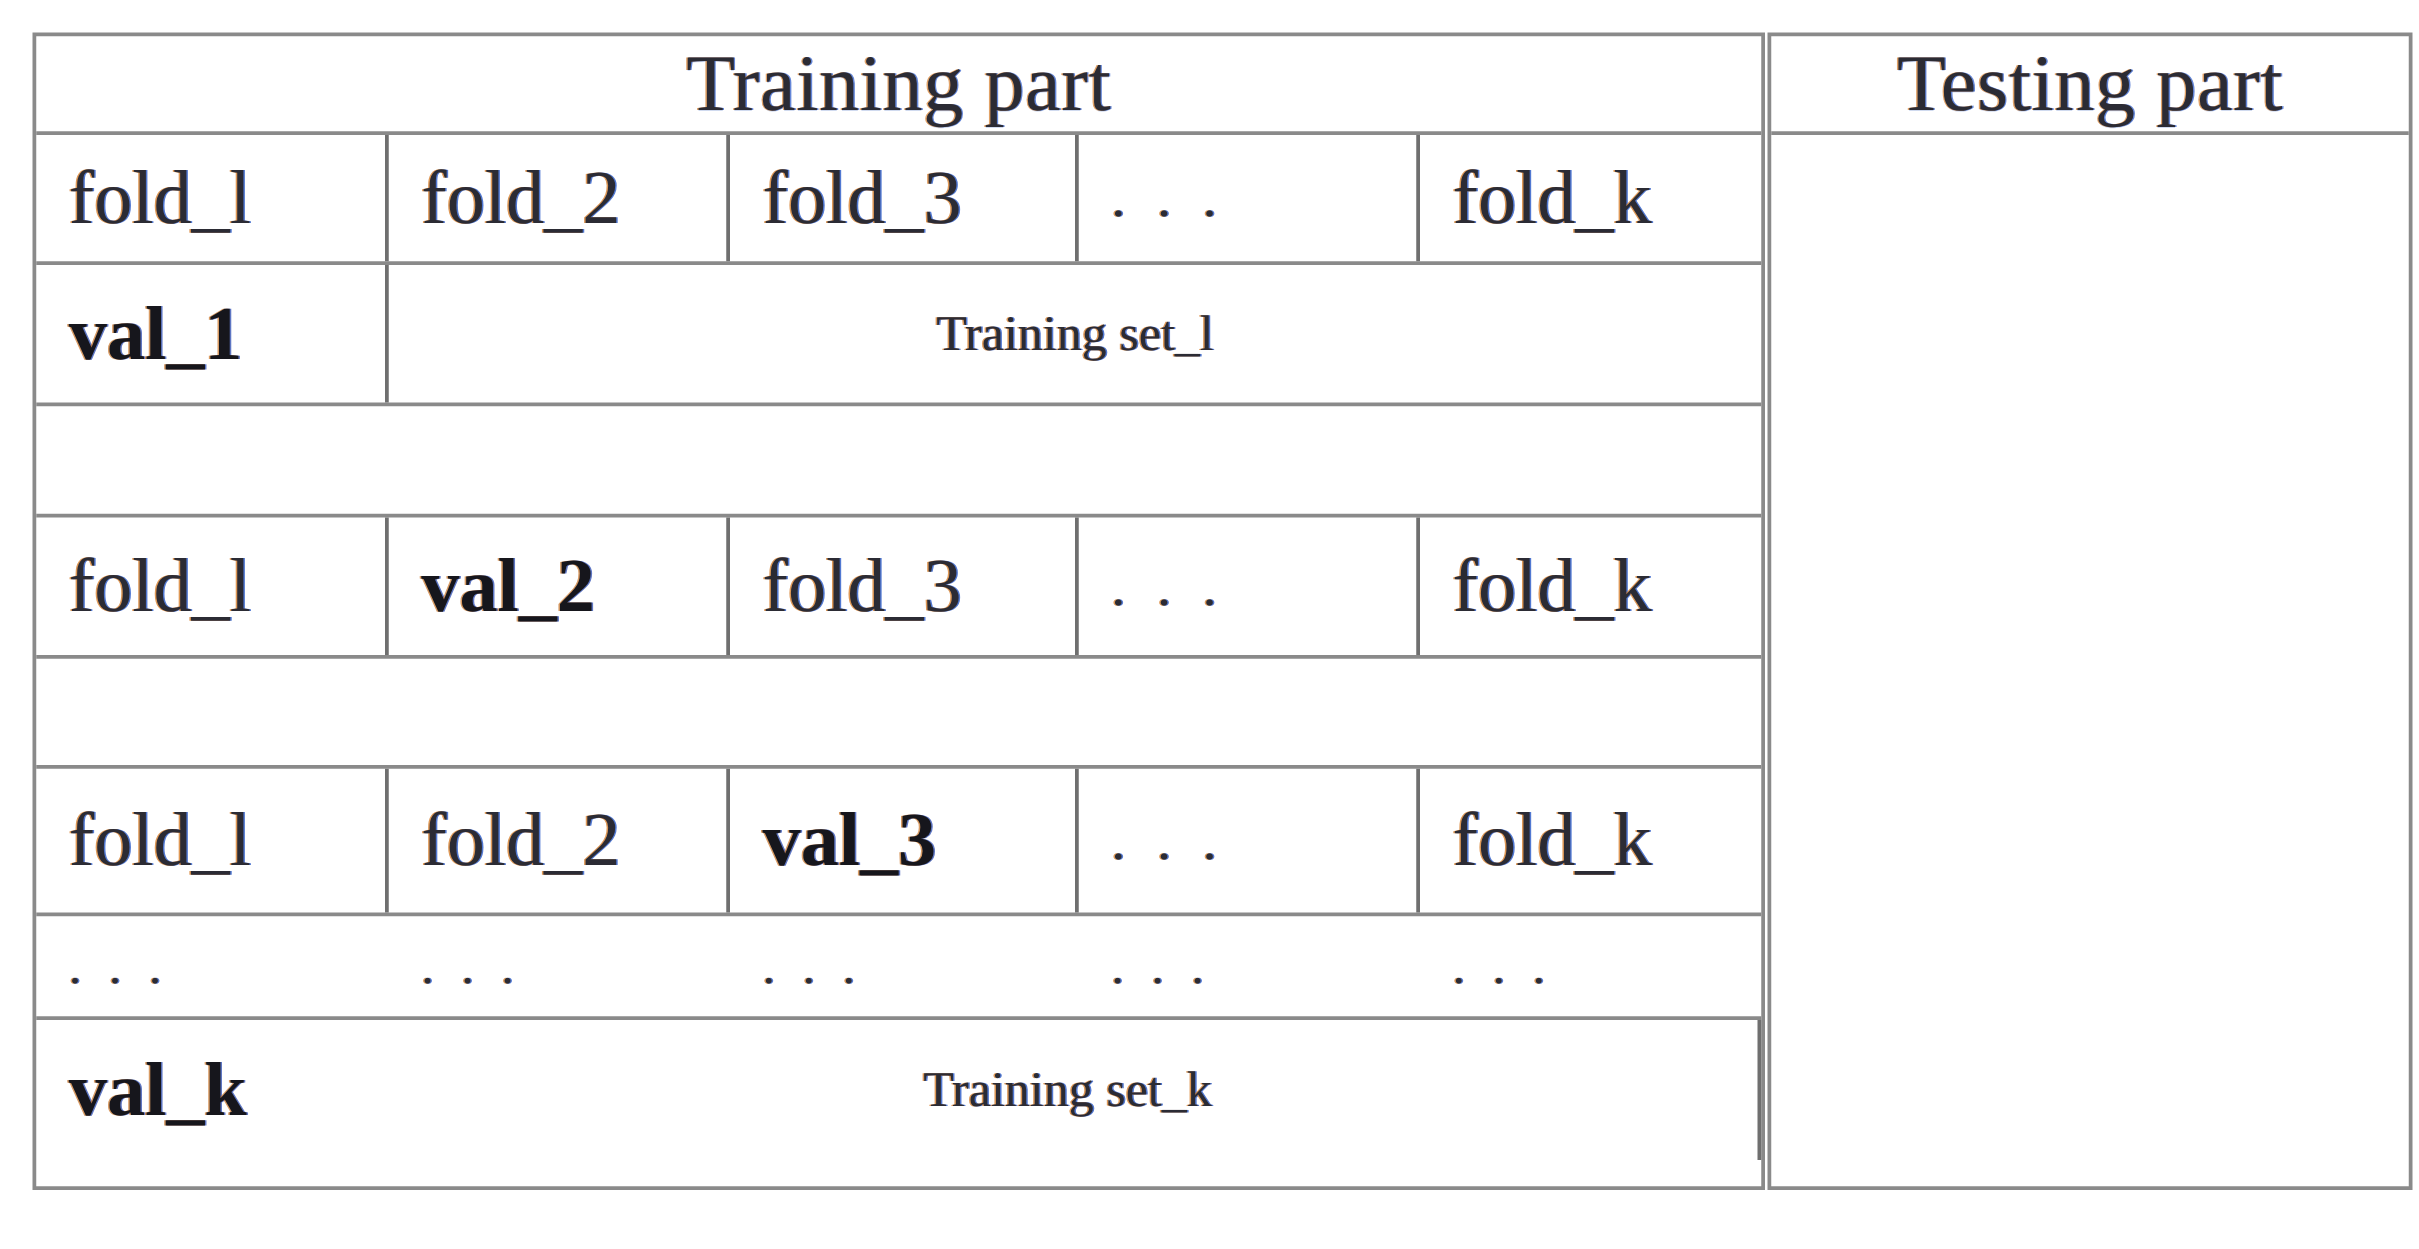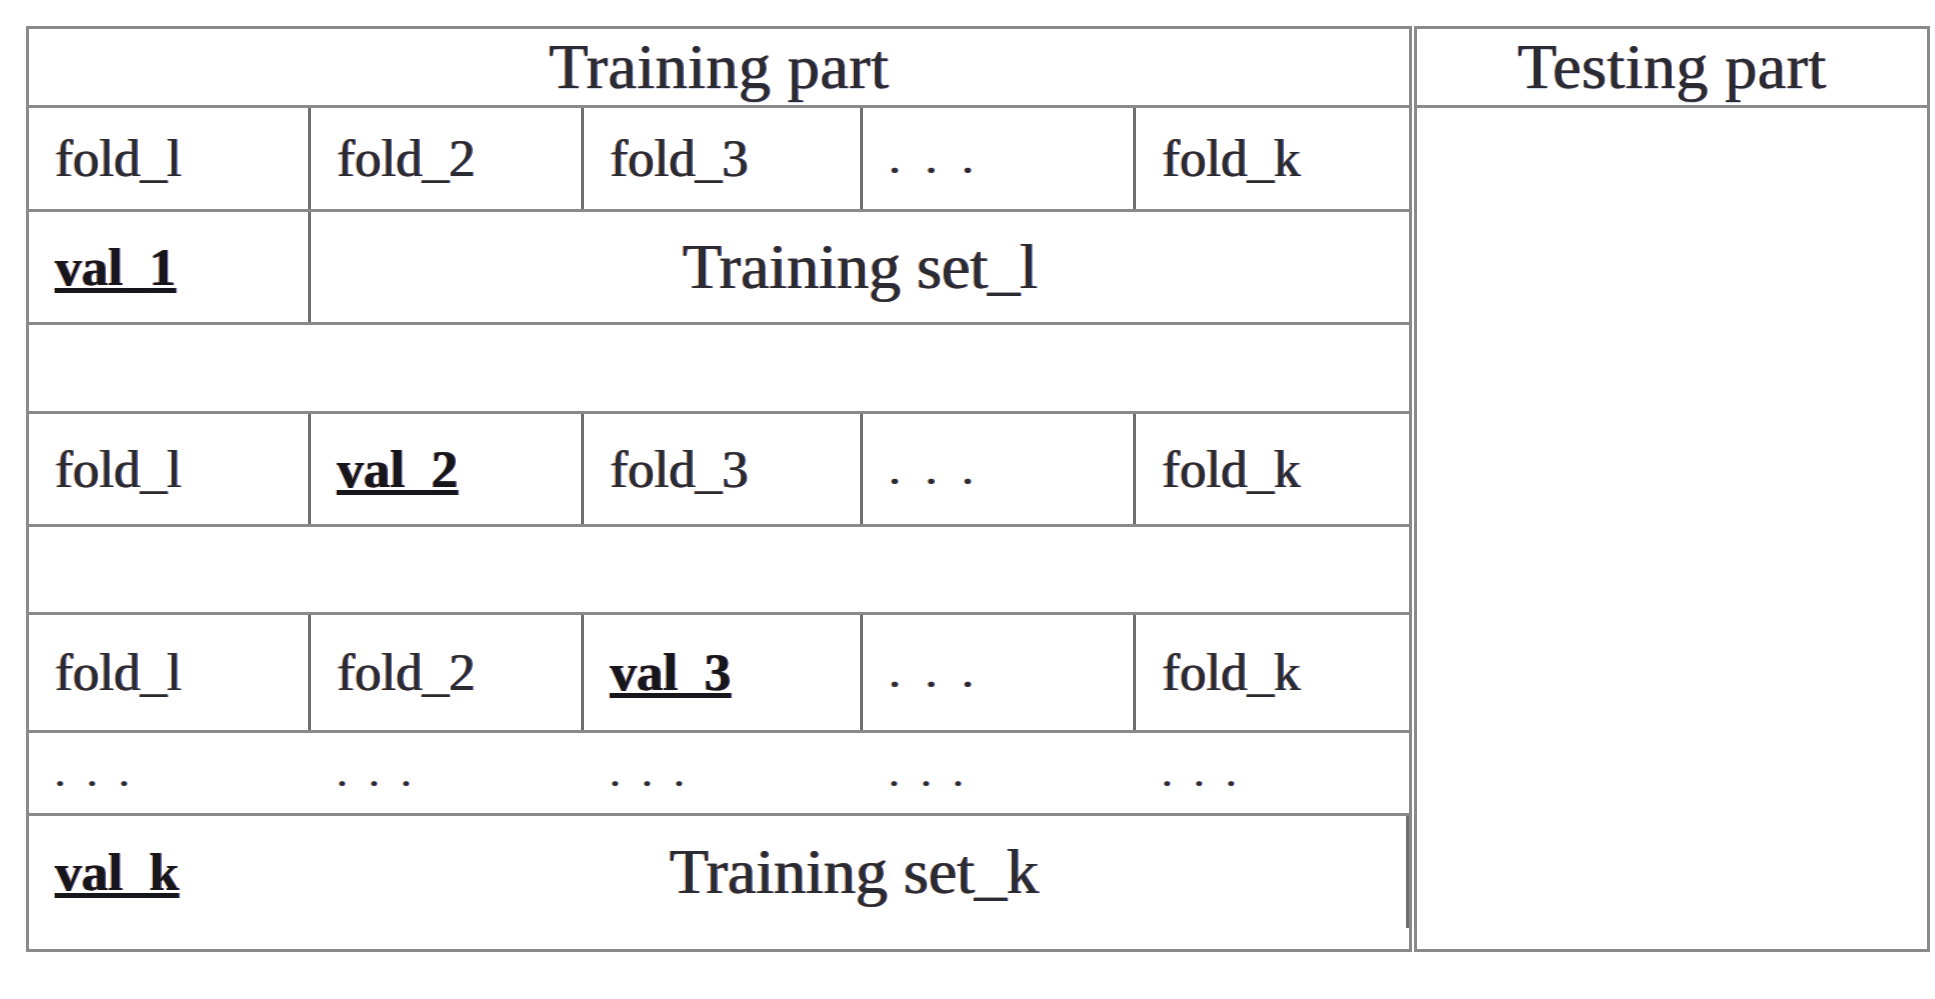--- a/index.html
+++ b/index.html
@@ -108,37 +108,36 @@
     white-space: nowrap;
   }
   .cell.last { border-right: none; }
   .cell.center {
     justify-content: center;
     padding-left: 0;
   }
 
   
   .lbl {
-    font-size: 53px;
+    font-size: 61px;
     line-height: 1;
     color: #2b2b34;
     text-shadow:
       -1.2px 0 rgba(214,126,44,0.80),
        1.2px 0 rgba(38,86,198,0.80);
   }
   .lbl.bold {
     font-weight: bold;
     color: #16161c;
     text-shadow:
       -1.2px 0 rgba(200,112,34,0.70),
        1.2px 0 rgba(26,60,170,0.70);
-    text-decoration: underline;
   }
   .lbl.big {
-    font-size: 64px;
+    font-size: 40px;
   }
   .lbl.dots {
     font-size: 45px;
     letter-spacing: 7px;
   }
   .lbl.dots-small {
     font-size: 40px;
     letter-spacing: 6px;
   }
 </style>

